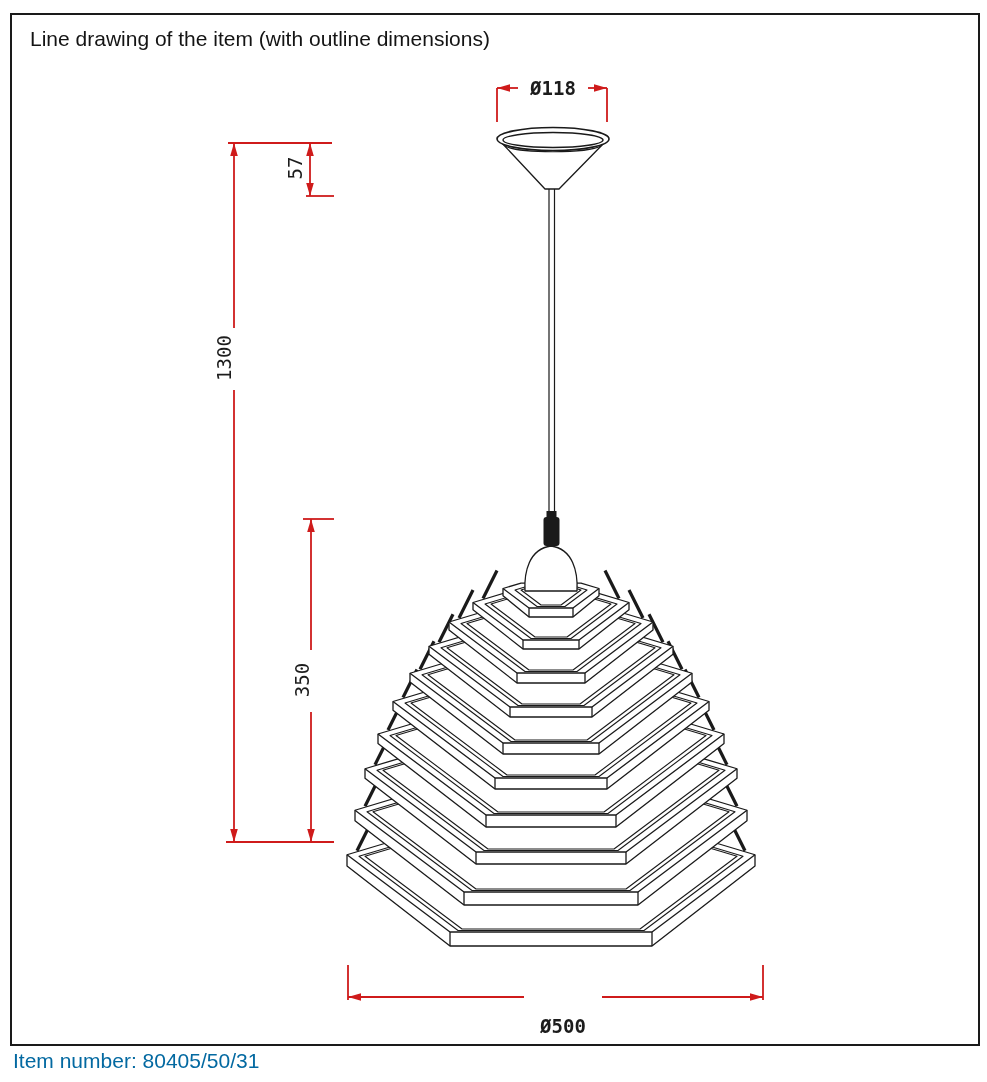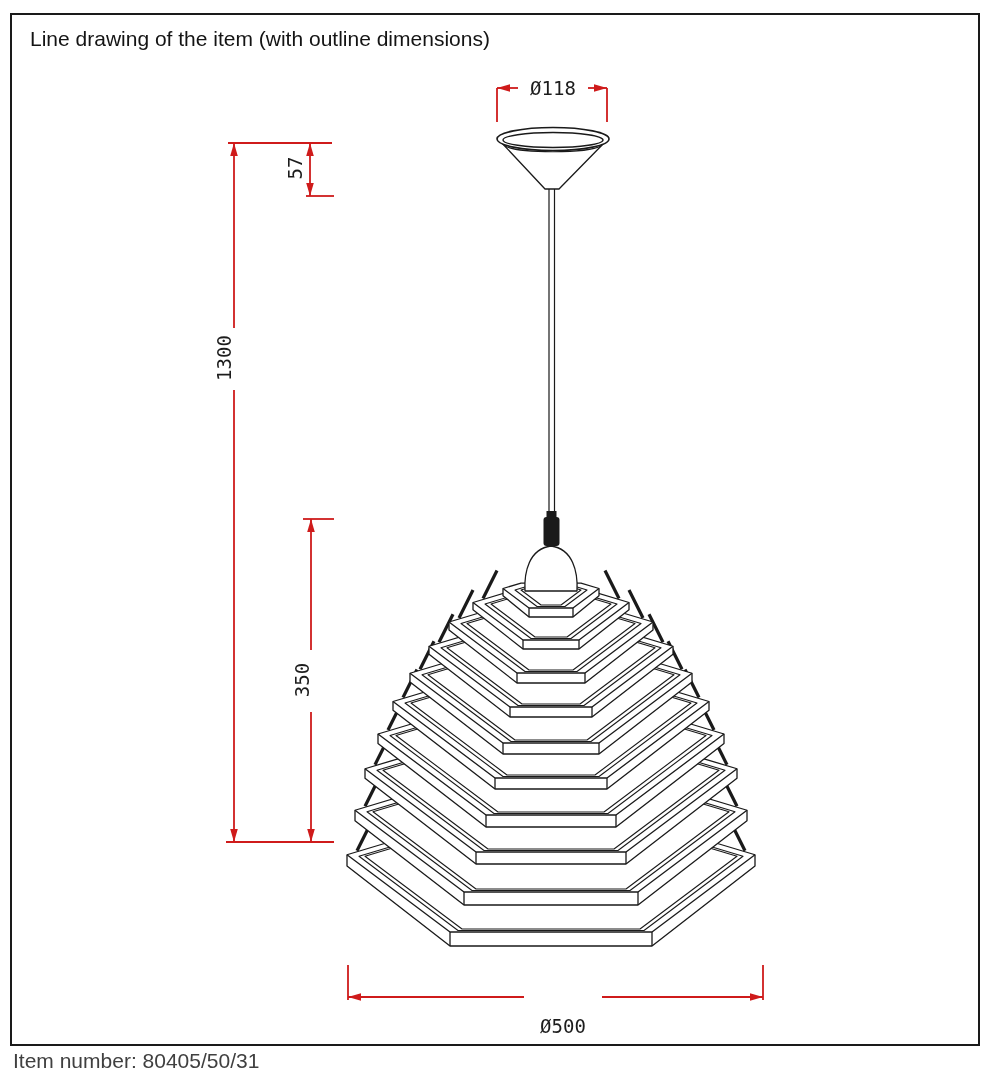--- a/index.html
+++ b/index.html
@@ -1,26 +1,26 @@
 <!DOCTYPE html>
 <html><head>
 <meta charset="utf-8">
 <style>
   html,body{margin:0;padding:0;background:#ffffff;}
   .stage{position:relative;width:987px;height:1082px;background:#fff;
          font-family:"Liberation Sans", sans-serif;color:#1a1a1a;overflow:hidden;padding-left:12px;}
   .frame{position:absolute;left:10px;top:13px;width:966px;height:1029px;
          border:2px solid #1a1a1a;background:#fff;}
   .title{position:absolute;left:30px;top:27px;font-size:21px;color:#141414;}
-  .itemno{position:absolute;left:13px;top:1049px;font-size:21px;color:#404040;}
+  .itemno{position:absolute;left:13px;top:1049px;font-size:21px;color:#0369a1;}
   svg.draw{position:absolute;left:0;top:0;}
   .dim{position:absolute;font-family:"DejaVu Sans Mono", monospace;
        font-size:19px;color:#1c1c1c;background:#fff;line-height:1;
        padding:1px 3px;white-space:nowrap;text-align:center;}
-  .dim.h{transform:translate(-50%,-50%);}
+  .dim.h{transform:translate(-50%,-50%);font-weight:bold;}
   .dim.v{transform:translate(-50%,-50%) rotate(-90deg);}
 </style>
 </head>
 <body>
 
 <div class="stage">
   <div class="frame"></div>
   <span class="title">Line drawing of the item (with outline dimensions)</span>
 
   <svg class="draw" width="987" height="1082" viewBox="0 0 987 1082">

